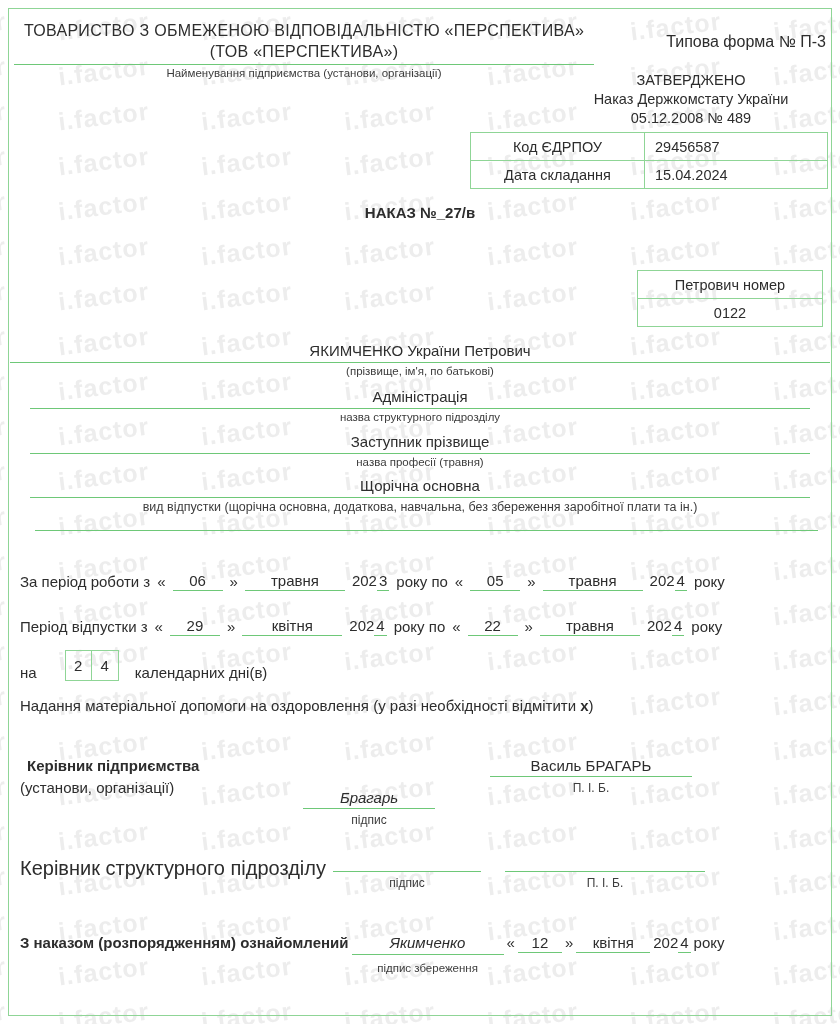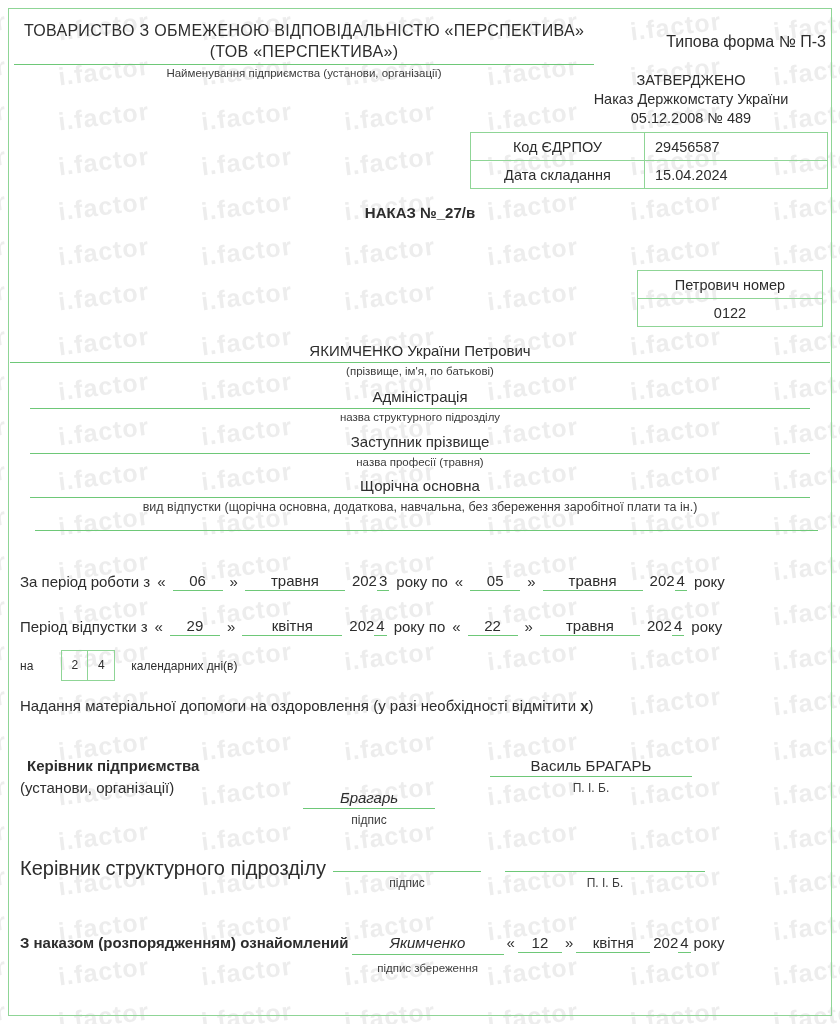--- a/index.html
+++ b/index.html
@@ -46,21 +46,21 @@
   .pline{position:absolute;display:flex;align-items:flex-end;gap:7px;font-size:15px;line-height:19px;}
   .blank{display:inline-block;text-align:center;border-bottom:1.5px solid var(--line);padding:0 4px;}
   .b-day{min-width:50px;}
   .b-month{min-width:100px;}
   .b-day-s{min-width:44px;}
   .b-month-s{min-width:74px;}
   .yr{white-space:nowrap;}
   .yr .yd{display:inline-block;border-bottom:1.5px solid var(--line);padding:0 2px;}
 
   
-  .days-row{left:20px;top:650px;display:flex;align-items:center;font-size:12px;}
+  .days-row{left:20px;top:650px;display:flex;align-items:flex-end;font-size:15px;}
   .daybox{display:inline-flex;border:1.5px solid var(--box);margin-left:28px;}
   .daybox .cell{width:26px;height:29px;line-height:29px;text-align:center;}
   .daybox .cell:first-child{border-right:1.5px solid var(--box);}
   .days-suffix{margin-left:16px;}
 
   .aid{left:20px;top:697px;font-size:15px;}
 
   
   .sig{position:absolute;}
   .sig .st{font-size:15px;text-align:center;border-bottom:1.5px solid var(--line);padding-bottom:2px;min-height:19px;}

